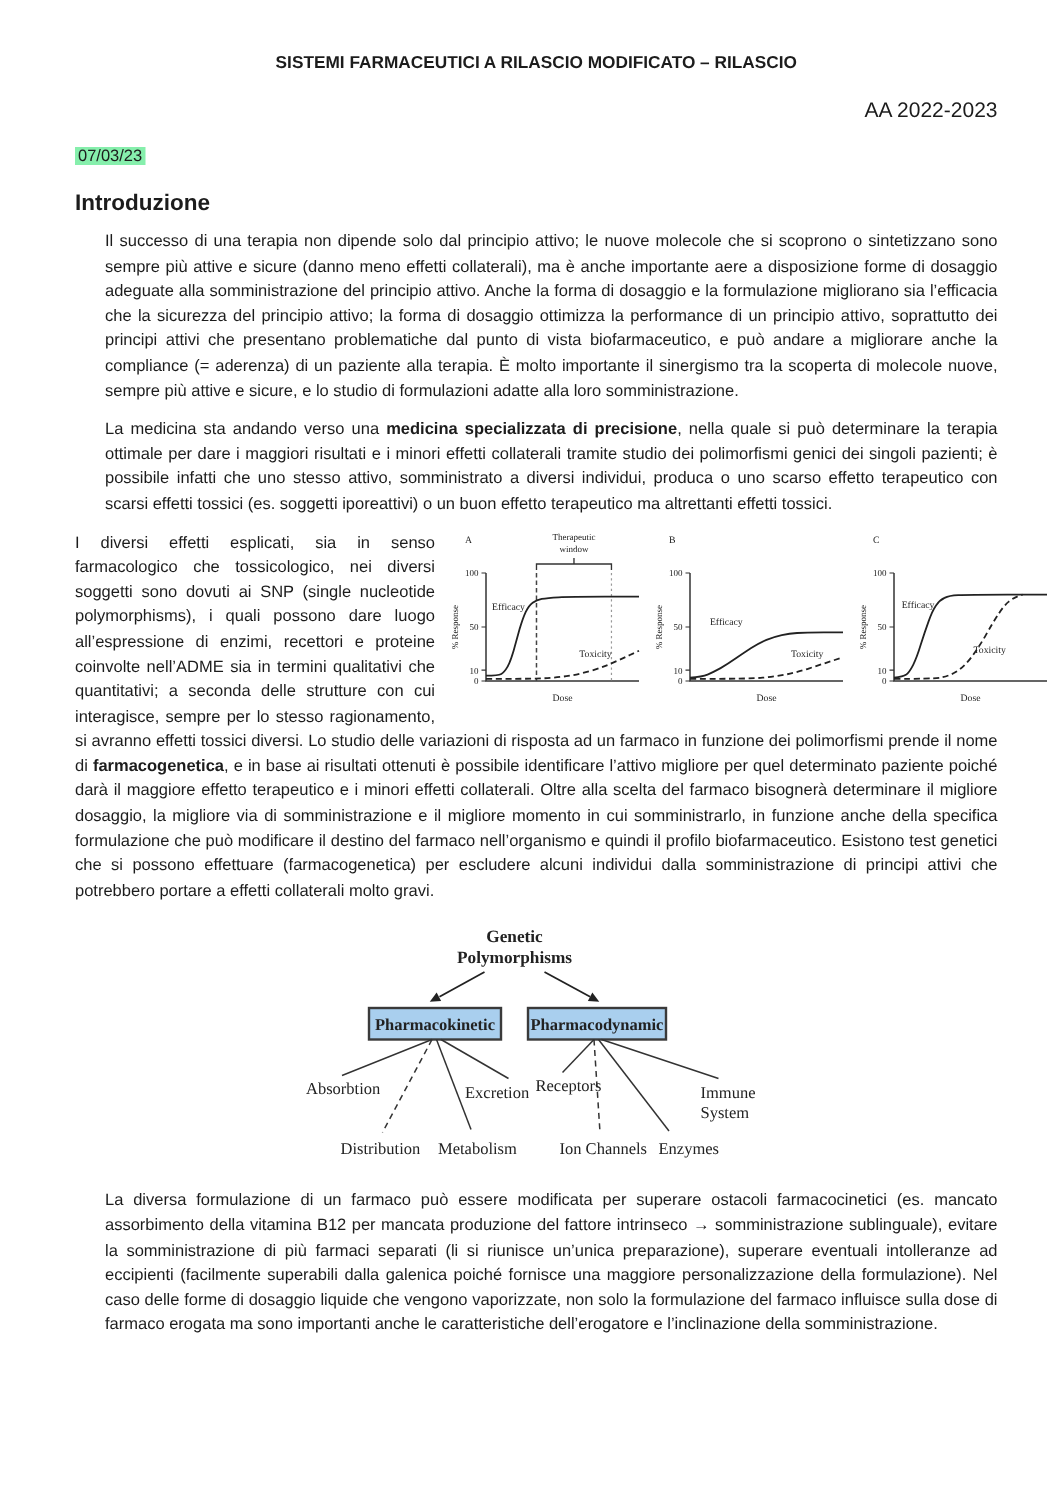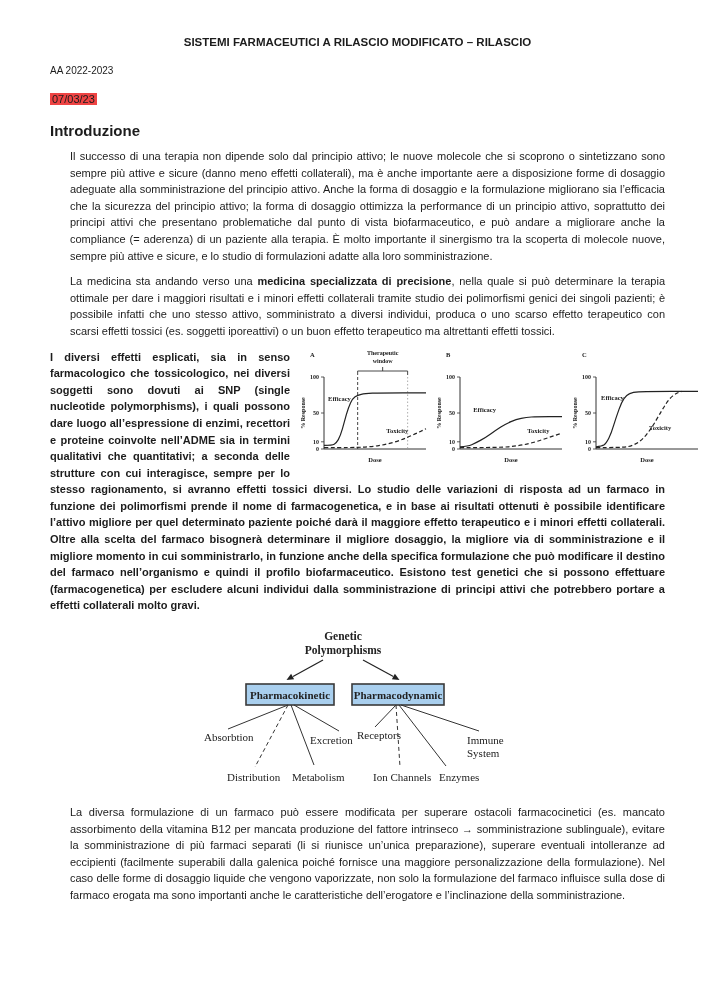--- a/index.html
+++ b/index.html
@@ -1,26 +1,26 @@
 <!DOCTYPE html>
 <html><head>
 <meta charset="utf-8">
 <style>
   html,body{margin:0;padding:0;background:#ffffff;}
   body{width:707px;height:1000px;overflow:hidden;font-family:"Liberation Sans",sans-serif;color:#1c1c1c;}
   .page{padding:36px 42px 0 50px;}
   .title{font-size:11.5px;font-weight:bold;text-align:center;margin:0;}
-  .subtitle{font-size:10px;text-align:left;margin-top:17px;}
+  .subtitle{font-size:14px;text-align:right;margin-top:17px;}
   .date-row{margin-top:17px;font-size:11px;}
-  .hl{background:#ef4444;padding:0 2px;}
+  .hl{background:#86efac;padding:0 2px;}
   .exam{margin-top:15px;}
   .h2{font-size:15px;font-weight:bold;margin:17px 0 9px 0;}
   .body-p{font-size:11px;line-height:16.6px;margin:0 0 9px 0;}
   .just{text-align:justify;margin-left:20px;}
-  .wrapblock{margin:0 0 2px 0;font-weight:bold;}
+  .wrapblock{margin:0 0 2px 0;}
   .figure{float:right;width:405px;margin:-2px -38px 2px 8px;display:flex;gap:3px;}
   svg text{font-family:"Liberation Serif",serif;fill:#222;}
   .panel{flex:0 0 auto;}
   .diagram{width:440px;margin:12px auto 10px auto;}
   .diagram svg{display:block;}
   .clear{clear:both;}
 </style>
 </head>
 <body>
 

